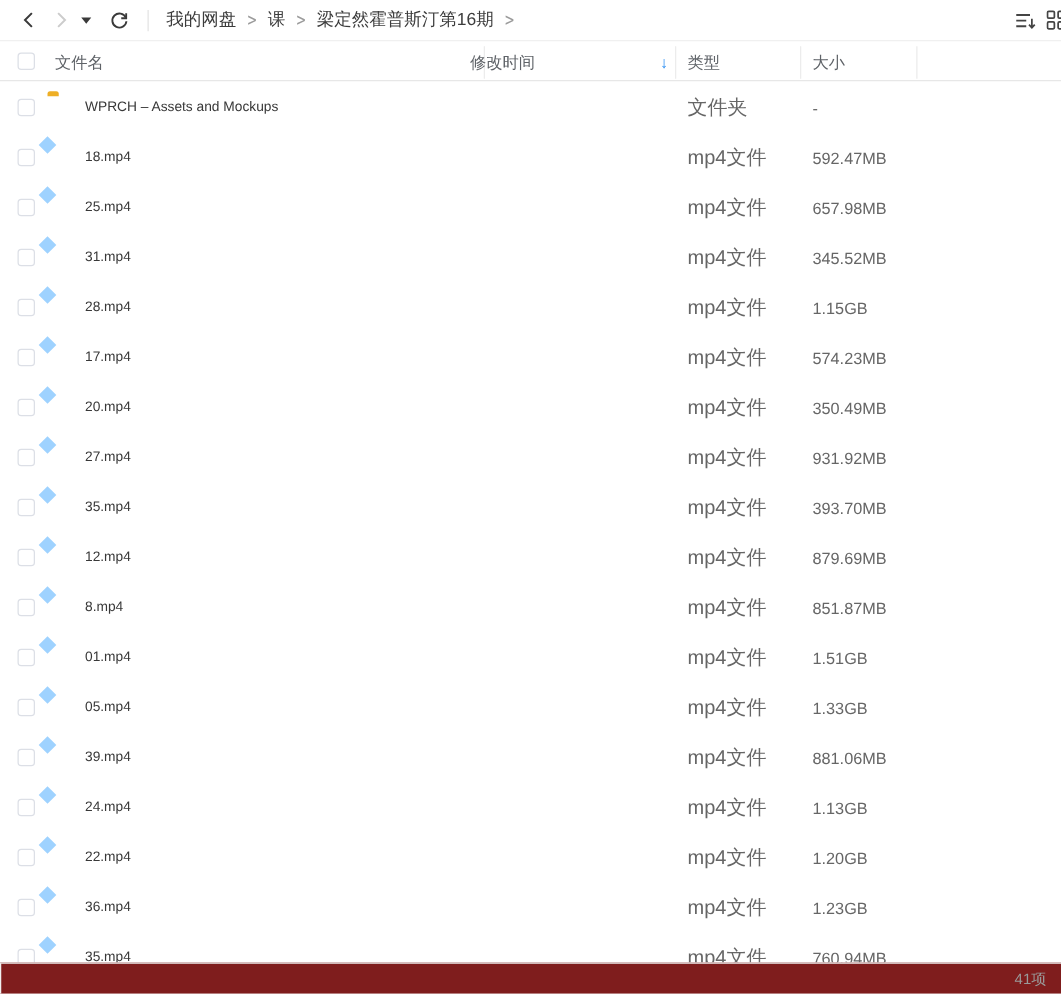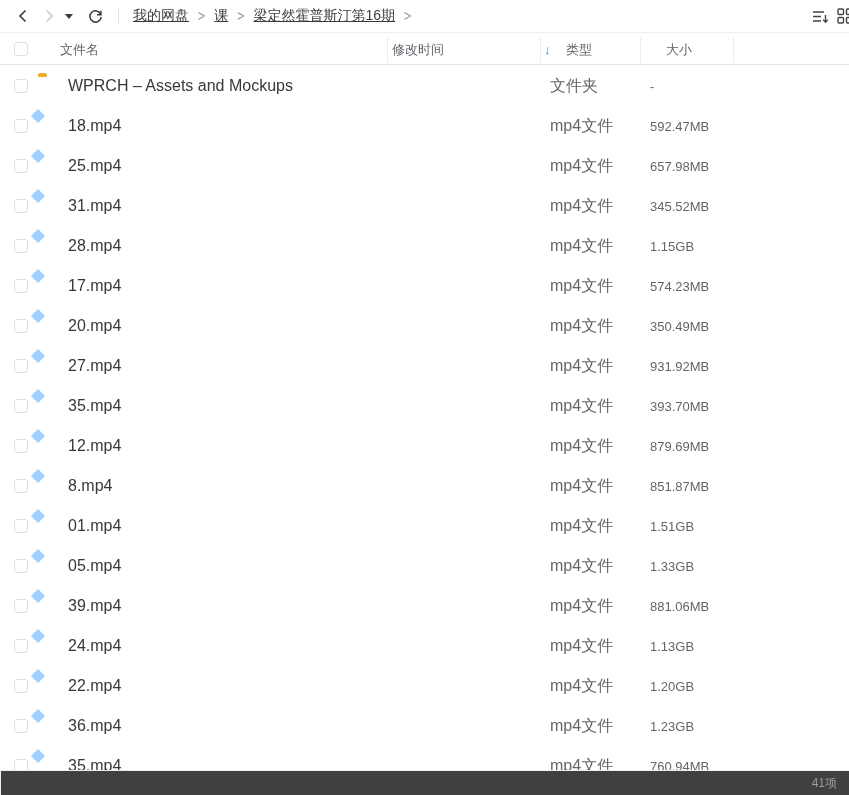--- a/index.html
+++ b/index.html
@@ -11,59 +11,59 @@
   .toolbar { position:absolute; top:0; left:0; right:0; height:33px;
     border-bottom:1px solid #f0f0f0; display:flex; align-items:center; }
   .nav-btn { width:26px; height:26px; display:flex; align-items:center; justify-content:center; cursor:pointer; }
   .nav-btn svg { display:block; }
   .back { margin-left:10px; }
   .caret { width:14px; height:26px; display:flex; align-items:center; justify-content:center; cursor:pointer; }
   .caret .tri { width:0; height:0; border-left:4px solid transparent; border-right:4px solid transparent; border-top:5px solid #3a3a3a; }
   .refresh { margin-left:6px; }
   .vsep { width:1px; height:17px; background:#e3e3e3; margin:0 12px 0 10px; }
   .breadcrumb { display:flex; align-items:center; font-size:14px; color:#3c3c3c; }
-  .crumb { cursor:pointer; padding:2px 2px; white-space:nowrap;text-decoration:underline; }
+  .crumb { cursor:pointer; padding:2px 2px; white-space:nowrap; }
   .crumb-sep { color:#9b9b9b; font-size:12px; margin:0 7px; font-family:"DejaVu Sans Mono",monospace; transform:scaleY(1.25); }
   .toolbar-right { margin-left:auto; display:flex; align-items:center; height:33px; }
   .sort-view-btn { width:28px; height:26px; display:flex; align-items:center; justify-content:center; cursor:pointer; }
   .grid-view-btn { width:22px; height:26px; display:flex; align-items:center; justify-content:center; cursor:pointer; margin-right:-7px; }
 
   
   .thead { position:absolute; top:34px; left:0; right:0; height:31px;
     border-bottom:1px solid #e7e7e7; font-size:13px; color:#5f6368; }
-  .thead .cell { position:absolute; top:0; height:31px; display:flex; align-items:center;margin-left:16px; }
+  .thead .cell { position:absolute; top:0; height:31px; display:flex; align-items:center; }
   .col-divider { position:absolute; top:3px; width:1px; height:26px; background:#ececec; }
   .checkbox { width:14px; height:14px; border:1px solid #dcdfe6; border-radius:3px; background:#fff; cursor:pointer; }
   .hd-check { position:absolute; left:14px; top:8px; }
   .sort-arrow { color:#2b8ef3; font-size:13px; font-weight:bold; margin-left:6px; }
 
   
   .rows-viewport { position:absolute; top:66px; left:0; right:0; height:704px; overflow:hidden; }
   .row { position:relative; height:40px; cursor:pointer; }
   .row .checkbox { position:absolute; left:14px; top:13px; }
   .file-icon { position:absolute; left:38px; top:10px; }
   .fname { position:absolute; left:68px; top:0; height:40px; display:flex; align-items:center;
-    font-size:16px; color:#383838; max-width:320px; overflow:hidden; white-space:nowrap; }
+    font-size:11px; color:#383838; max-width:320px; overflow:hidden; white-space:nowrap; }
   .ftype { position:absolute; left:550px; top:0; height:40px; display:flex; align-items:center; font-size:16px; color:#666; }
   .fsize { position:absolute; left:650px; top:0; height:40px; display:flex; align-items:center; font-size:13px; color:#666; }
 
   
   .icon-folder { width:22px; height:16px; margin-top:3px; position:relative;
     background:linear-gradient(#f9c848,#f2b42c); border-radius:2px; }
   .icon-folder::before { content:""; position:absolute; top:-3px; left:0; width:9px; height:4px;
     background:#eeaf26; border-radius:2px 2px 0 0; }
   
   .icon-video { width:20px; height:20px; border-radius:4px; background:#3da2ff; position:relative; overflow:hidden; }
   .icon-video::before { content:""; position:absolute; left:7px; top:5px; width:0; height:0;
     border-left:7px solid #fff; border-top:5px solid transparent; border-bottom:5px solid transparent; }
   .icon-video::after { content:""; position:absolute; right:-5px; bottom:-5px; width:10px; height:10px;
     background:#9ed2ff; transform:rotate(45deg); }
 
   
-  .statusbar { position:absolute; left:0; right:0; top:770px; height:25px; background:#404040;
+  .statusbar { position:absolute; left:0; right:0; top:770px; height:25px; background:#7f1d1d;
     border-top:1px solid #ededed; border-left:1px solid #f0f0f0; display:flex; align-items:center; justify-content:flex-end; }
   .item-count { font-size:12px; color:#9a9a9a; margin-right:12px; }
 </style>
 </head>
 <body>
 
 <div class="app">
 
   <div class="toolbar">
     <div class="nav-btn back">

